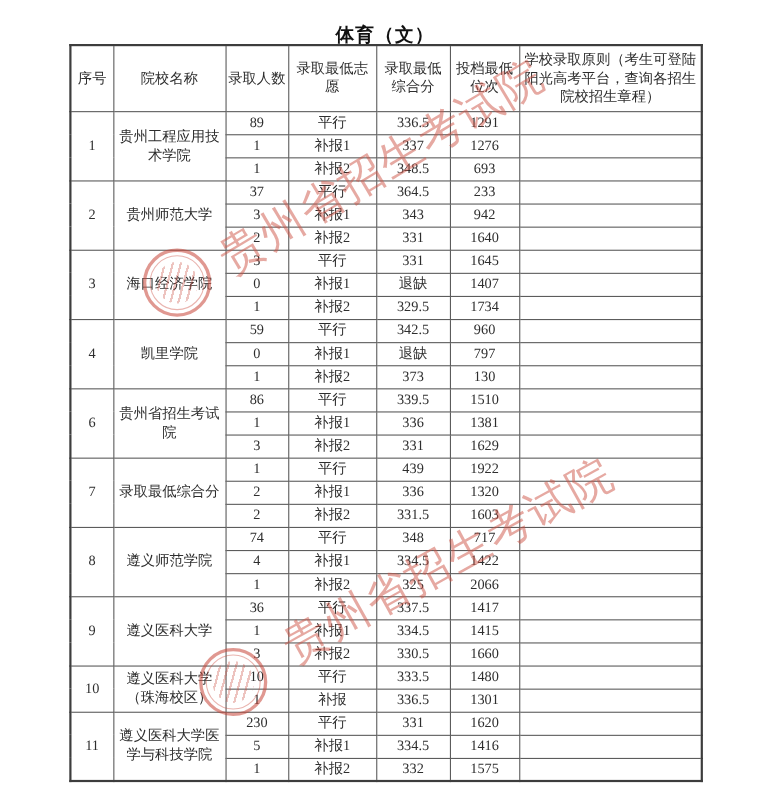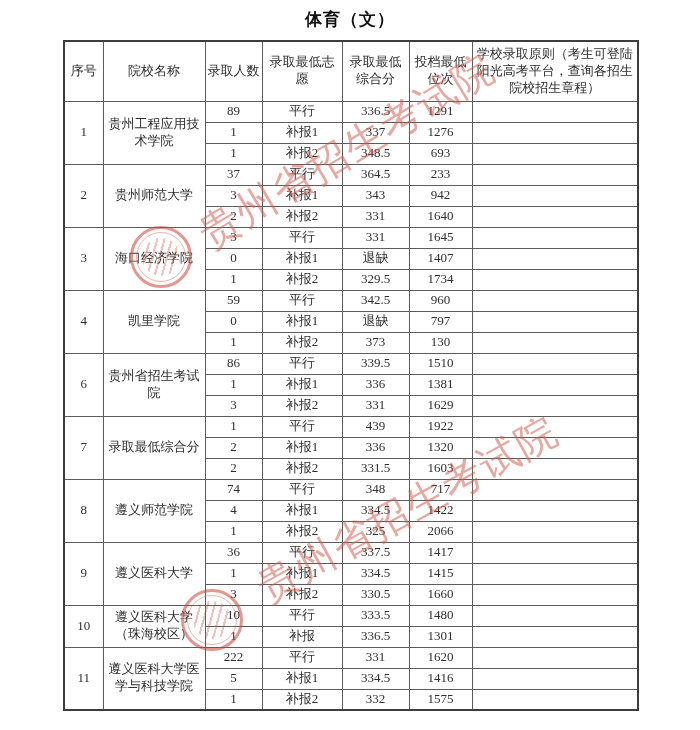--- a/index.html
+++ b/index.html
@@ -6,21 +6,21 @@
   body{
     width:700px;height:730px;
     background:#ffffff;
     position:relative;
     font-family:"Liberation Serif","DejaVu Serif",serif;
     color:#2e2e2e;
     overflow:hidden;
   }
   .page-title{
     position:absolute;
-    left:63px;top:8px;width:574px;
+    left:63px;top:20px;width:574px;
     text-align:center;
     font-size:17px;
     font-weight:bold;
     color:#111;
     letter-spacing:1px;
   }
   table.score-table{
     position:absolute;
     left:63px;top:40px;
     width:574px;
@@ -300,21 +300,21 @@
       <tr>
         <td>1</td>
         <td>补报</td>
         <td>336.5</td>
         <td>1301</td>
         <td></td>
       </tr>
       <tr>
         <td rowspan="3">11</td>
         <td rowspan="3" class="c-name">遵义医科大学医学与科技学院</td>
-        <td>222</td>
+        <td>230</td>
         <td>平行</td>
         <td>331</td>
         <td>1620</td>
         <td></td>
       </tr>
       <tr>
         <td>5</td>
         <td>补报1</td>
         <td>334.5</td>
         <td>1416</td>

